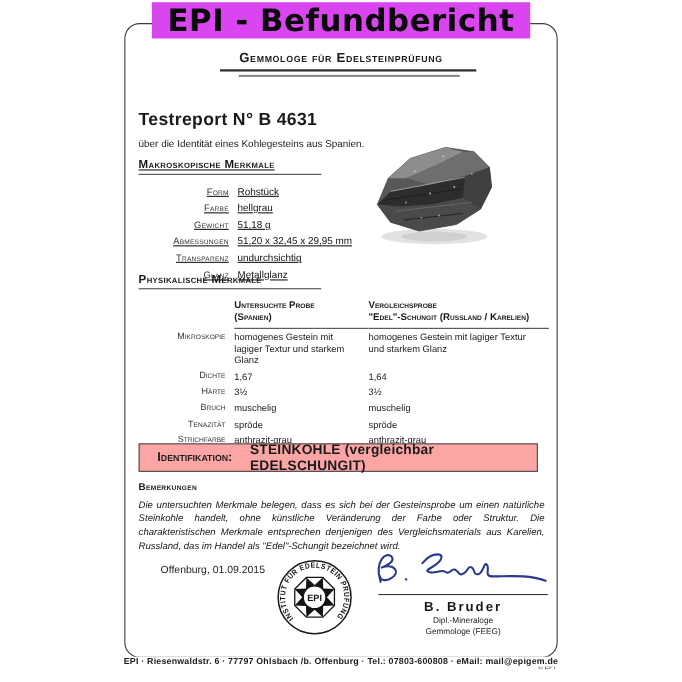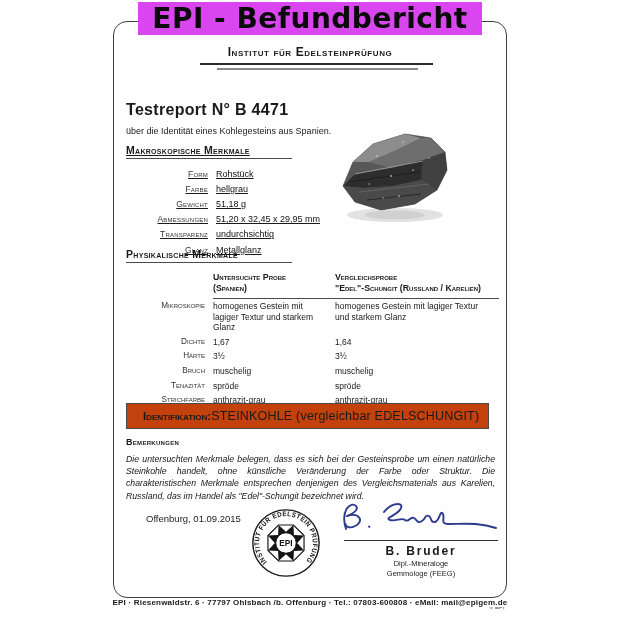--- a/index.html
+++ b/index.html
@@ -36,23 +36,23 @@
   .physical { position:absolute; left:126px; top:248px; width:373px; }
   .phys-grid { display:grid; grid-template-columns:87px 122px 164px; margin-top:7px; }
   .phys-grid > div { font-size:8.5px; padding:2px 6px 2px 0; line-height:1.25; }
   .ph-head { font-variant:small-caps; font-weight:bold; font-size:8.8px !important;
       border-bottom:1.5px solid #4a4a4a; padding-bottom:4px !important; }
   .ph-head-spacer { border-bottom:none; }
   .ph-label { text-align:right; font-variant:small-caps; font-size:8.2px !important;
       color:#333; padding-right:8px !important; white-space:nowrap; }
 
   .id-box { position:absolute; left:126px; top:403px; width:363px; height:26px;
-      border:1.3px solid #4a4a4a; display:flex; align-items:center; padding-left:16px; background:#c2410c; }
+      border:1.3px solid #4a4a4a; display:flex; align-items:center; padding-left:16px; background:#fca5a5; }
   .id-label { font-variant:small-caps; font-weight:bold; font-size:11.5px; }
-  .id-value { font-weight:normal; font-size:12.5px; letter-spacing:0.2px; }
+  .id-value { font-weight:bold; font-size:12.5px; margin-left:16px; letter-spacing:0.2px; }
 
   .remarks { position:absolute; left:126px; top:437px; width:369px; }
   .remarks-heading { font-variant:small-caps; font-weight:bold; font-size:9px; letter-spacing:0.3px; }
   .remarks-text { margin-top:6px; font-size:8.7px; line-height:1.4; text-align:justify; color:#161616;font-style:italic; }
 
   .place-date { position:absolute; left:146px; top:513px; font-size:9.5px; }
 
   .seal { position:absolute; left:247px; top:504px; width:78px; height:78px; }
 
   .signature-svg { position:absolute; left:336px; top:497px; width:168px; height:43px; }
@@ -71,25 +71,25 @@
 </head>
 <body>
 
 <div class="page">
 
   <div class="frame"></div>
 
   <div class="doc-title">
     <span>EPI - Befundbericht</span>
   </div>
-  <div class="doc-subtitle">Institut für Edelsteinprüfung</div>
+  <div class="doc-subtitle">Gemmologe für Edelsteinprüfung</div>
   <div class="rule-1"></div>
   <div class="rule-2"></div>
 
-  <div class="report-heading">Testreport N° B 4471</div>
+  <div class="report-heading">Testreport N° B 4631</div>
   <div class="report-subheading">über die Identität eines Kohlegesteins aus Spanien.</div>
 
   <svg class="rock" viewBox="0 0 140 100" aria-hidden="true">
     <ellipse cx="62" cy="87" rx="48" ry="7" fill="#e2e2e2"></ellipse>
     <ellipse cx="62" cy="87" rx="30" ry="4.5" fill="#d0d0d0"></ellipse>
     <polygon points="10,58 20,34 40,16 72,6 98,10 112,24 114,42 104,62 82,76 48,82 22,74" fill="#585858" stroke="#3a3a3a" stroke-width="0.6"></polygon>
     <polygon points="20,34 40,16 72,6 88,10 64,22 36,34" fill="#8d8d8d"></polygon>
     <polygon points="36,34 64,22 88,10 98,10 112,24 90,32 58,40" fill="#6e6e6e"></polygon>
     <polygon points="112,24 114,42 104,62 88,52 90,32" fill="#404040"></polygon>
     <polygon points="10,58 22,46 58,40 90,32 88,52 60,58 30,60" fill="#2d2d2d"></polygon>

